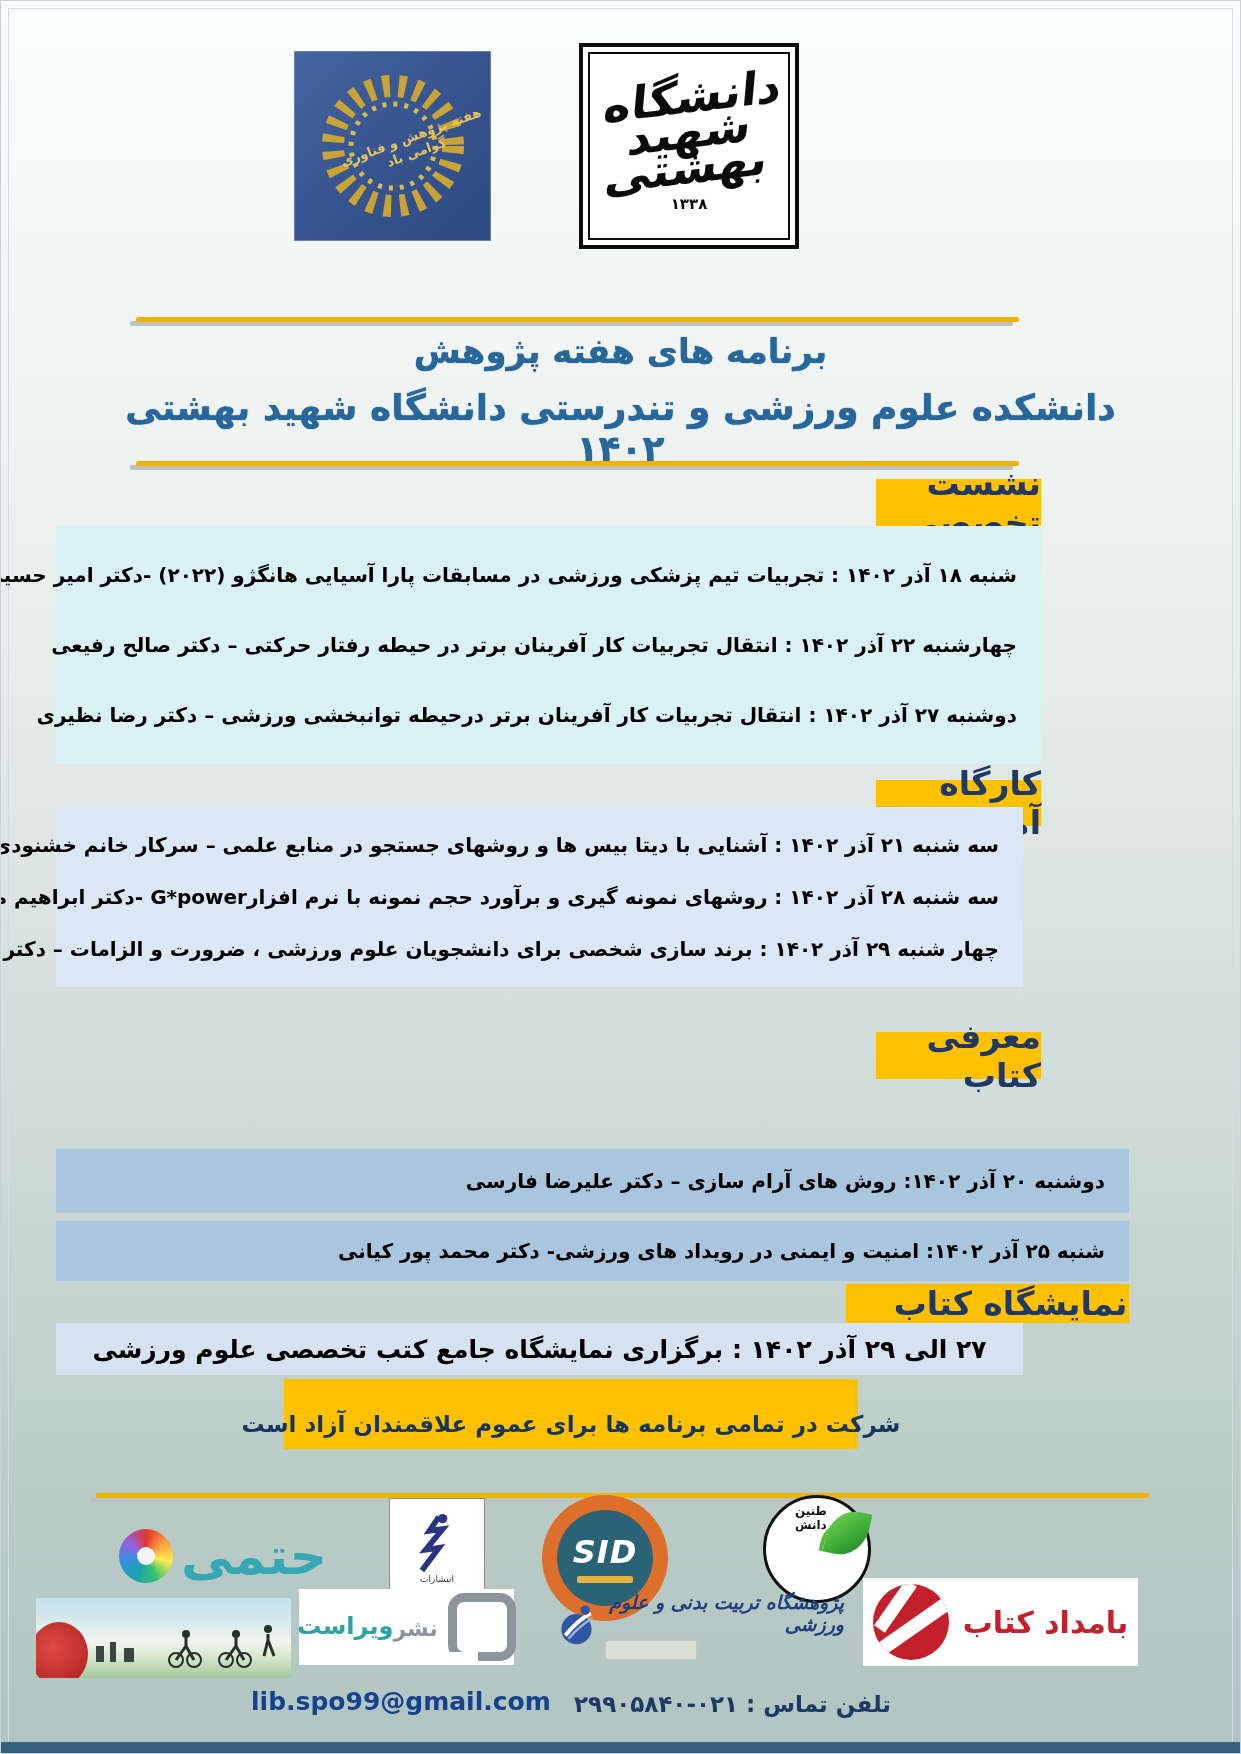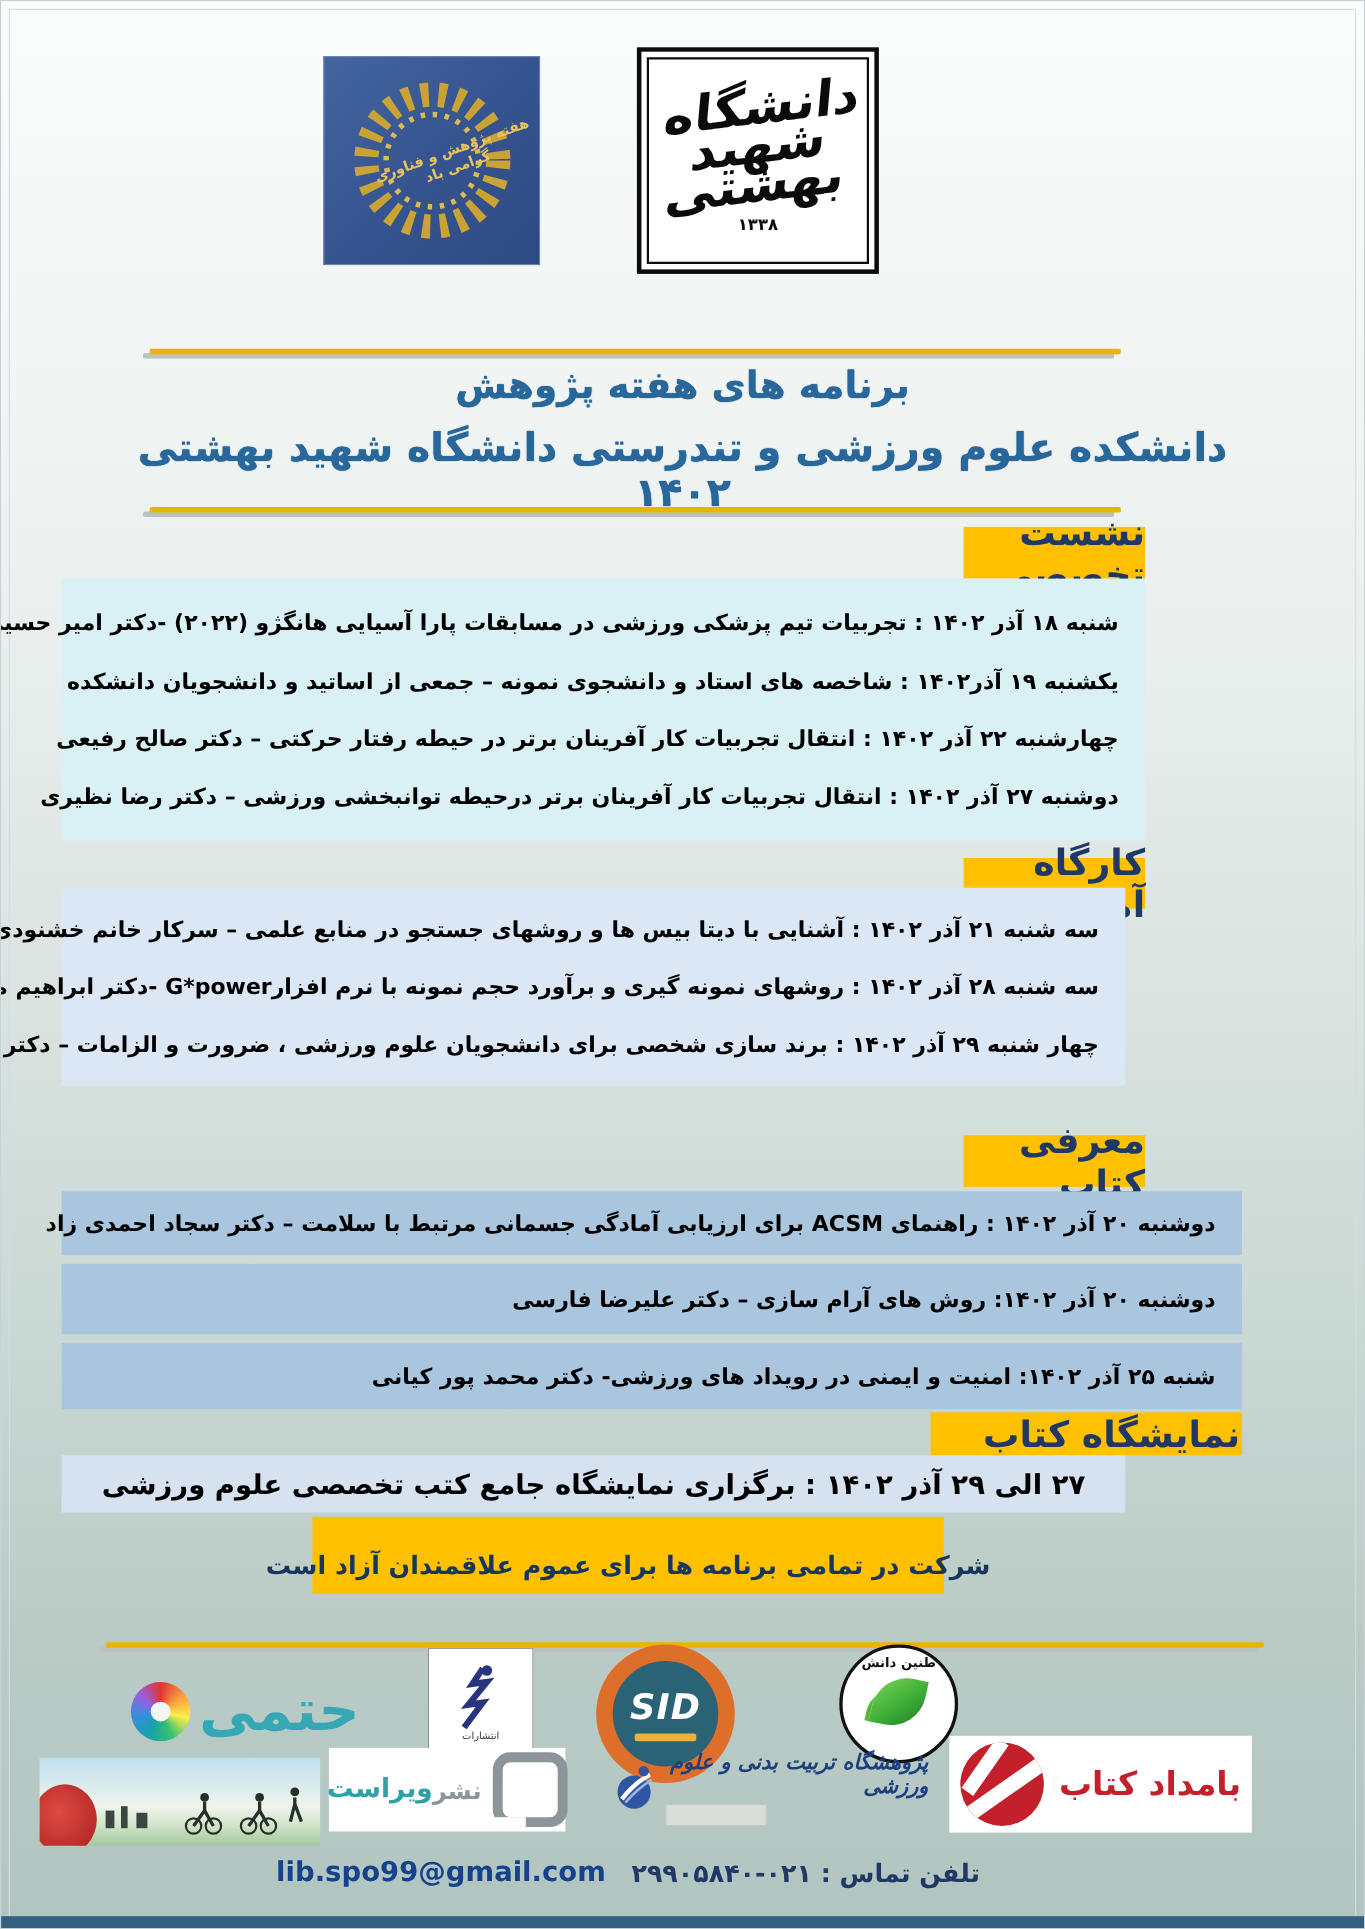--- a/index.html
+++ b/index.html
@@ -76,21 +76,21 @@
     flex-direction:column;gap:0;}
   .pub-caption{font-size:9px;color:#333;direction:rtl;margin-top:-4px;}
   .lg-sid{left:540px;top:1491px;width:128px;height:132px;}
   .sid-outer{width:126px;height:126px;border-radius:50%;background:#de6f2b;display:flex;align-items:center;justify-content:center;}
   .sid-inner{width:96px;height:96px;border-radius:50%;background:#2a6375;display:flex;flex-direction:column;
     align-items:center;justify-content:center;color:#fff;}
   .sid-word{font-size:32px;font-weight:bold;font-style:italic;letter-spacing:1px;}
   .sid-bar{width:56px;height:7px;background:#e8b23c;margin-top:5px;border-radius:2px;}
   .lg-tanin{left:750px;top:1491px;width:132px;height:114px;}
   .tanin-circle{width:108px;height:108px;border-radius:50%;background:#fff;border:3px solid #111;
-    display:flex;flex-direction:column;align-items:center;justify-content:flex-start;padding-top:6px;box-sizing:border-box;}
+    display:flex;flex-direction:row;justify-content:flex-start;padding-top:6px;box-sizing:border-box;}
   .tanin-caption{font-size:12px;font-weight:bold;color:#111;direction:rtl;}
   .leaf{width:46px;height:46px;margin-top:6px;border-radius:70% 0 70% 0;transform:rotate(12deg);
     background:linear-gradient(135deg,#7ed957 0%,#39a935 60%,#1f7a22 100%);box-shadow:-10px 6px 0 -6px #55b838;}
   .lg-city{left:35px;top:1597px;width:255px;height:80px;overflow:hidden;
     background:linear-gradient(180deg,#c2e0ee 0%,#eef4ec 55%,#d6e6cd 75%,#a3c89d 100%);}
   .city-blob{position:absolute;left:-6px;bottom:-8px;width:58px;height:64px;border-radius:50%;
     background:radial-gradient(circle at 40% 40%,#e04a43,#a61f1f);}
   .lg-virast{left:298px;top:1588px;width:215px;height:76px;background:#fff;gap:10px;}
   .virast-glyph{width:50px;height:50px;border:9px solid #8b959a;border-radius:16px;position:relative;flex:0 0 auto;}
   .virast-glyph::after{content:"";position:absolute;left:-9px;bottom:-9px;width:30px;height:9px;background:#fff;}
@@ -136,36 +136,32 @@
   <div class="rule rule1"></div>
   <div class="title">
     <div class="l1">برنامه های هفته پژوهش</div>
     <div class="l2">دانشکده علوم ورزشی و تندرستی دانشگاه شهید بهشتی  ۱۴۰۲</div>
   </div>
   <div class="rule rule2"></div>
 
   <div class="sec-header h1">نشست تخصصی</div>
   <div class="panel p1">
     <div class="item">شنبه ۱۸ آذر ۱۴۰۲ : تجربیات تیم پزشکی ورزشی در مسابقات پارا آسیایی هانگژو (۲۰۲۲) -دکتر امیر حسین براتی</div>
-    <div class="item">یکشنبه ۱۹ آذر۱۴۰۲ : شاخصه های استاد و دانشجوی نمونه – جمعی از اساتید و دانشجویان دانشکده</div>
     <div class="item">چهارشنبه ۲۲ آذر ۱۴۰۲ : انتقال تجربیات کار آفرینان برتر در حیطه رفتار حرکتی – دکتر صالح رفیعی</div>
     <div class="item">دوشنبه ۲۷ آذر ۱۴۰۲ : انتقال تجربیات کار آفرینان برتر درحیطه توانبخشی ورزشی – دکتر رضا نظیری</div>
   </div>
 
   <div class="sec-header h2">کارگاه آموزشی</div>
   <div class="panel p2">
     <div class="item">سه شنبه ۲۱ آذر ۱۴۰۲ : آشنایی با دیتا بیس ها و روشهای جستجو در منابع علمی – سرکار خانم خشنودی</div>
     <div class="item">سه شنبه ۲۸ آذر ۱۴۰۲ : روشهای نمونه گیری و برآورد حجم نمونه با نرم افزارG*power -دکتر ابراهیم متشرعی</div>
     <div class="item">چهار شنبه ۲۹ آذر ۱۴۰۲ : برند سازی شخصی برای دانشجویان علوم ورزشی ، ضرورت و الزامات – دکتر علی افروزه</div>
   </div>
 
   <div class="sec-header h3">معرفی کتاب</div>
-  <div class="strip s1">
-    <div class="item">دوشنبه ۲۰ آذر ۱۴۰۲ : راهنمای ACSM برای ارزیابی آمادگی جسمانی مرتبط با سلامت – دکتر سجاد احمدی زاد</div>
-  </div>
   <div class="strip s2">
     <div class="item">دوشنبه ۲۰ آذر ۱۴۰۲: روش های آرام سازی – دکتر علیرضا فارسی</div>
   </div>
   <div class="strip s3">
     <div class="item">شنبه ۲۵ آذر ۱۴۰۲: امنیت و ایمنی در رویداد های ورزشی- دکتر محمد پور کیانی</div>
   </div>
 
   <div class="sec-header h4">نمایشگاه کتاب</div>
   <div class="p4">۲۷ الی ۲۹ آذر ۱۴۰۲ : برگزاری نمایشگاه جامع کتب تخصصی علوم ورزشی</div>
 

